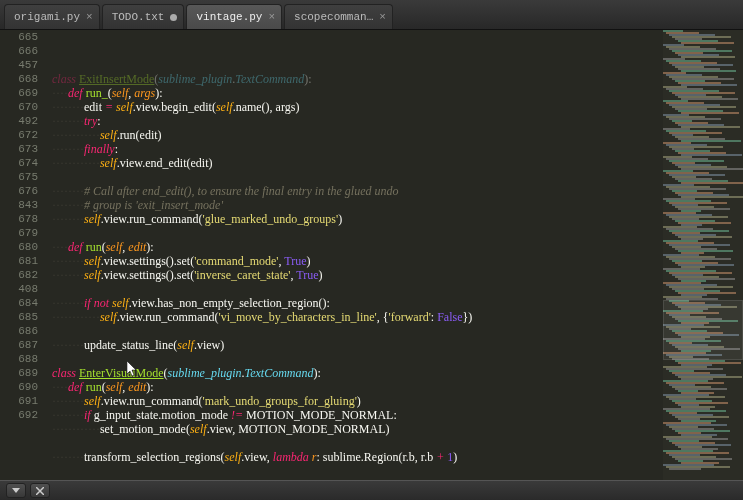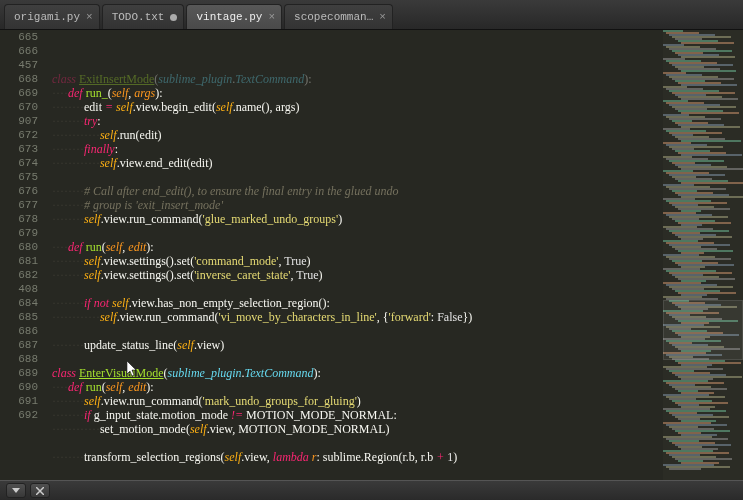--- a/index.html
+++ b/index.html
@@ -132,21 +132,21 @@
     cursor: pointer;
   }
   .status-btn svg { display: block; }
   
   .kw { color: #f92672; font-style: italic; }   
   .fn { color: #a6e22e; }   
   .cls { color: #a6e22e; text-decoration: underline; } 
   .self { color: #fdb014; font-style: italic; }
   .param { color: #fd971f; font-style: italic; }
   .str { color: #e6db74; }
-  .const { color: #e5e5e5; margin-top: 46px; }
+  .const { color: #8b5cf6; margin-top: 46px; }
   .cmt { color: #75715e; font-style: italic; }
   .punc { color: #f8f8f2; }
   .dots { color: #3b3a32; }
   .type { color: #66d9ef; font-style: italic; }
   .plain { color: #f8f8f2; }
   .cursor-arrow {
     position: absolute;
     color: #fff;
     font-size: 14px;
     left: 54px;
@@ -178,27 +178,27 @@
   </div>
 
 <div class="editor-area">
   <div class="gutter" id="gutter">
       <div>665</div>
       <div>666</div>
       <div>457</div>
       <div>668</div>
       <div>669</div>
       <div>670</div>
-      <div>907</div>
+      <div>492</div>
       <div>672</div>
       <div>673</div>
       <div>674</div>
       <div>675</div>
       <div>676</div>
-      <div>677</div>
+      <div>843</div>
       <div>678</div>
       <div>679</div>
       <div>680</div>
       <div>681</div>
       <div>682</div>
       <div>408</div>
       <div>684</div>
       <div>685</div>
       <div>686</div>
       <div>687</div>

